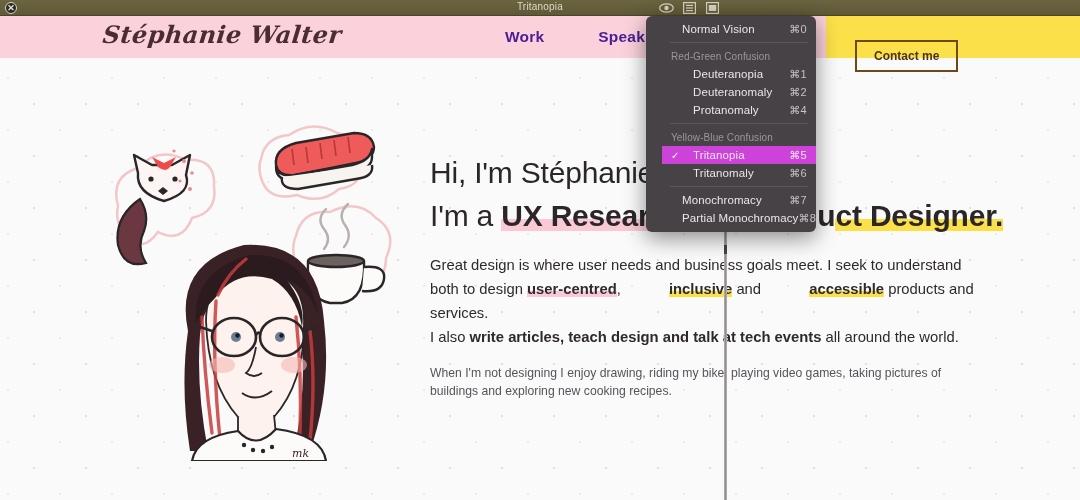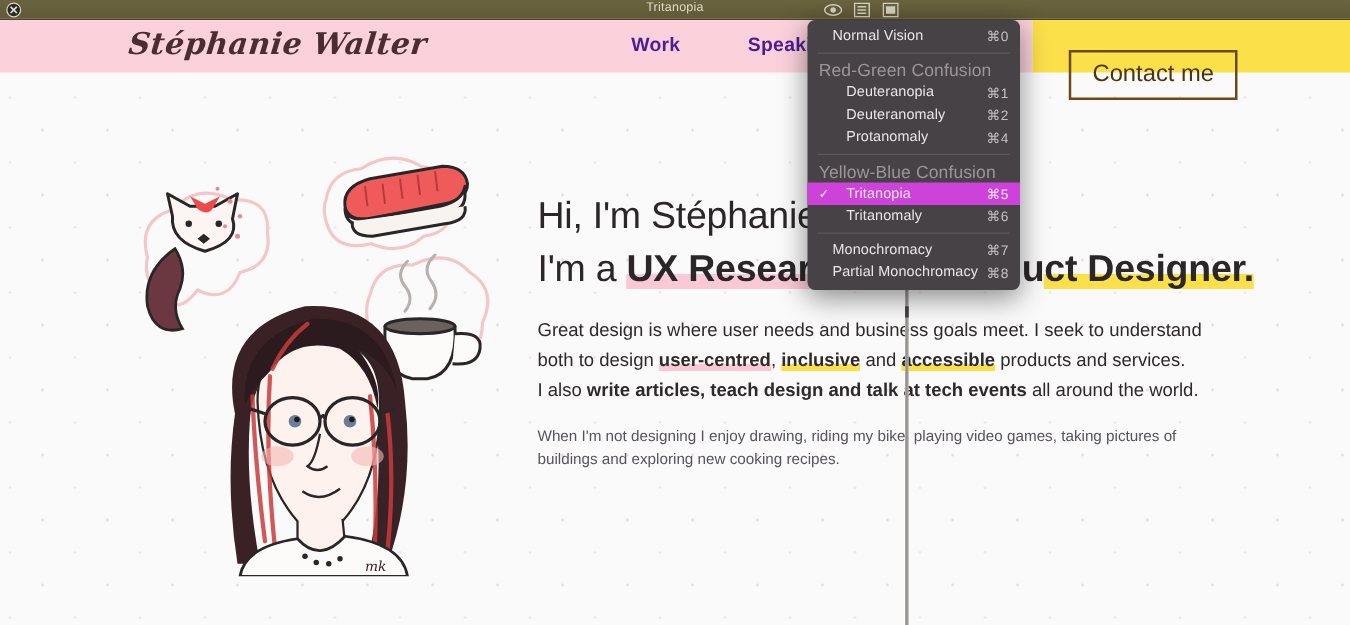--- a/index.html
+++ b/index.html
@@ -77,21 +77,21 @@
   }
   #nav { position:absolute; left:505px; top:0; height:42px;
          display:flex; align-items:center; gap:54px; }
   .nav-item {
     font-size:15.5px; font-weight:bold; color:#4c1d95;
     letter-spacing:.2px; cursor:pointer; white-space:nowrap;
   }
   #contact-btn {
     position:absolute; left:855px; top:24px;
     padding:7px 17px; border:2px solid #6b4a18;
-    font-size:19px; font-weight:normal; color:#4b3410;
+    font-size:12px; font-weight:bold; color:#4b3410;
     background:transparent; cursor:pointer; white-space:nowrap;
   }
 
   
   #illustration { position:absolute; left:96px; top:105px; width:300px; height:340px; }
 
   
   #hero-text { position:absolute; left:430px; top:140px; width:600px; }
   #h-line1 {
     font-size:30px; color:#2b2728; letter-spacing:-.2px;
@@ -112,54 +112,55 @@
     font-size:14.8px; line-height:24px; color:#2e2a2b; width:560px;
     margin-bottom:7px;
   }
   #body-copy b { font-weight:bold; }
   .hl-pink-s {
     background:linear-gradient(180deg,transparent 64%, #fbc9d6 64%, #fbc9d6 98%, transparent 98%);
     text-align:center;
   }
   .hl-yellow-s {
     background:linear-gradient(180deg,transparent 64%, #fbe04a 64%, #fbe04a 98%, transparent 98%);
+    margin-left:44px;
   }
   #body-copy2 {
     font-size:12.2px; line-height:18px; color:#57535a; width:530px;
     margin-top:15px;
   }
 
   
   #split-line {
     position:absolute; left:724px; top:16px; width:3px; height:484px;
     background:linear-gradient(90deg,#b9b6b4 0%,#8e8b89 45%,#b9b6b4 100%);
     z-index:25;
   }
 
   
   #vision-menu {
     position:absolute; left:646px; top:16px; width:170px;
     background:#474245; border-radius:6px;
     box-shadow:0 6px 22px rgba(0,0,0,.45);
-    padding:4px 0 5px 0; z-index:80;
+    padding:4px 0 5px 16px; z-index:80;
     font-size:11.5px; color:#e9e6e8;
   }
   .m-item {
     height:18px; display:flex; align-items:center;
     padding:0 9px 0 9px; cursor:pointer; position:relative;
   }
   .m-item .m-check { width:11px; flex:0 0 11px; font-size:10px; color:#fff; }
   .m-item .m-label { flex:1; white-space:nowrap; letter-spacing:.1px; }
   .m-item .m-key { font-size:11px; color:#c6c1c4; letter-spacing:.3px; white-space:nowrap; }
   .m-item.indent .m-label { padding-left:11px; }
   .m-item.selected { background:#cd43d9; }
   .m-item.selected .m-key { color:#f4e6f6; }
   .m-group {
     height:18px; display:flex; align-items:center; padding:0 9px;
-    color:#9c9699; font-size:14px; letter-spacing:.1px; white-space:nowrap;
+    color:#9c9699; font-size:10px; letter-spacing:.1px; white-space:nowrap;
   }
   .m-sep { height:1px; background:#5c575a; margin:4px 8px; }
   #menu-tail {
     position:absolute; left:724px; top:245px; width:3px; height:9px;
     background:#474245; z-index:79;
   }
 </style>
 </head>
 <body>
 

